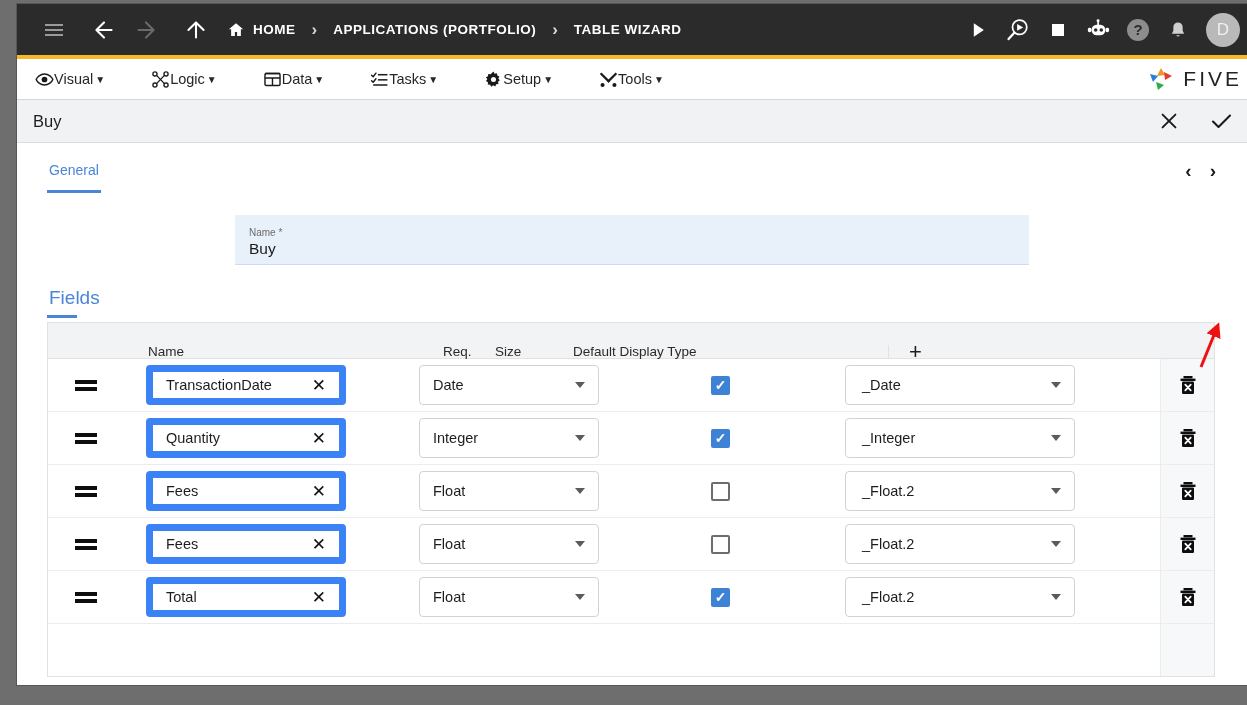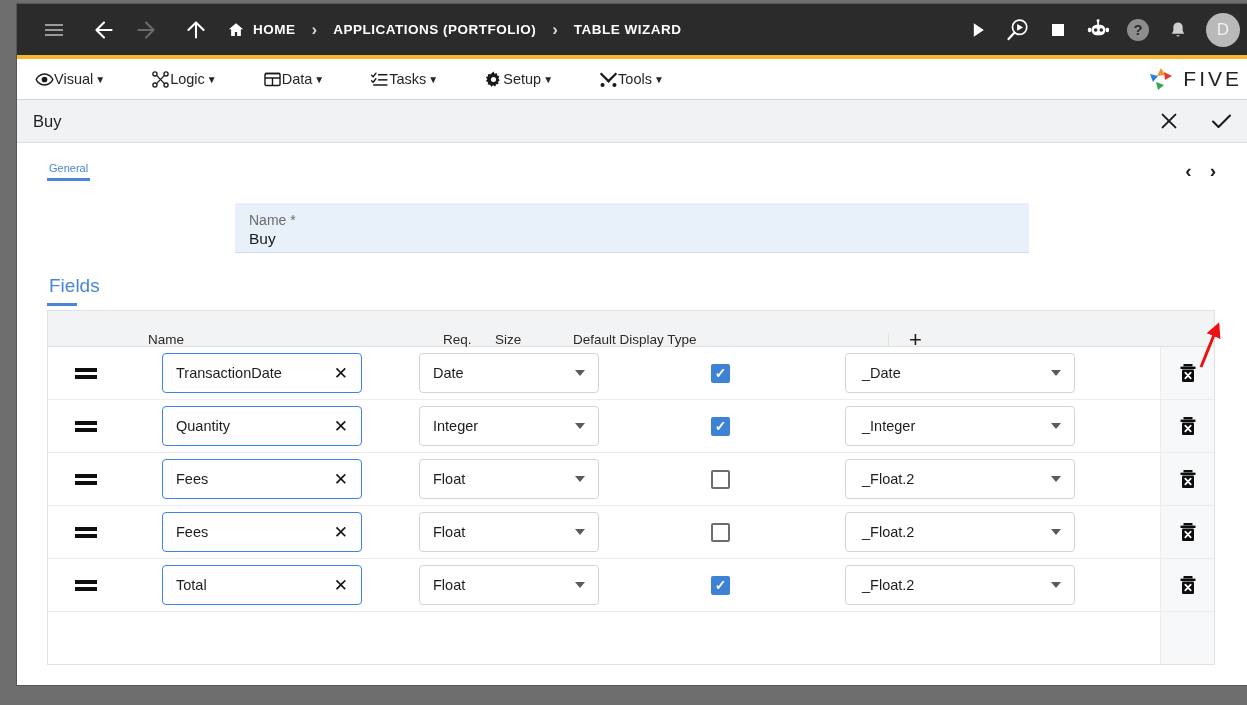--- a/index.html
+++ b/index.html
@@ -116,22 +116,22 @@
     background: #ffffff;
     position: relative;
     overflow: hidden;
   }
   .tabs-row {
     display: flex; align-items: flex-start;
     padding: 14px 0 0 30px;
     position: relative;
   }
   .tab {
-    font-size: 11px; color: #4a85d6;
-    padding: 5px 2px 7px 2px;
+    font-size: 14px; color: #4a85d6;
+    padding: 5px 2px 15px 2px;
     position: relative;
   }
   .tab::after {
     content: ""; position: absolute;
     left: 0; right: 0; bottom: 0; height: 3px;
     background: #4a85d6;
   }
   .nav-arrows {
     position: absolute; right: 38px; top: 18px;
     display: flex; align-items: center; gap: 18px;
@@ -143,21 +143,21 @@
 
   
   .name-field-wrap { padding: 22px 0 0 218px; }
   .name-field {
     width: 794px; height: 50px;
     background: #e8f0fa;
     border-bottom: 1px solid #cfdcea;
     padding: 6px 14px 0 14px;
     display: flex; flex-direction: column; justify-content: center;
   }
-  .name-label { font-size: 14px; color: #6c6c6c; line-height: 1.3; }
+  .name-label { font-size: 10px; color: #6c6c6c; line-height: 1.3; }
   .name-value { font-size: 15.5px; color: #1b1b1b; line-height: 1.35; }
 
   
   .fields-tab-row { padding: 22px 0 0 30px; }
   .fields-tab {
     display: inline-block;
     font-size: 19px; color: #4a85d6;
     padding: 0 2px 9px 2px; position: relative;
   }
   .fields-tab::after {
@@ -207,25 +207,25 @@
   .trow .c-handle { display: flex; align-items: center; justify-content: center; padding-left: 8px; }
   .drag-handle { width: 22px; height: 12px; position: relative; }
   .drag-handle i {
     position: absolute; left: 0; width: 22px; height: 3.5px; background: #0e0e0e; display: block;
   }
   .drag-handle i:nth-child(1) { top: 1px; }
   .drag-handle i:nth-child(2) { top: 8px; }
 
   .text-input {
     width: 200px; height: 40px;
-    border: 1px solid #3b82f6; border-radius: 4px;
+    border: 7px solid #3b82f6; border-radius: 4px;
     background: #fff;
     display: flex; align-items: center;
     padding: 0 10px 0 13px;
-    font-size: 14.5px; color: #1d1d1d; margin-left: 16px;
+    font-size: 14.5px; color: #1d1d1d;
   }
   .text-input .val { flex: 1 1 auto; }
   .clear-x { font-size: 17px; color: #131313; line-height: 1; padding: 0 3px; }
 
   .select-box {
     height: 40px;
     border: 1px solid #d3d3d3; border-radius: 4px;
     background: #fff;
     display: flex; align-items: center;
     padding: 0 10px 0 13px;

